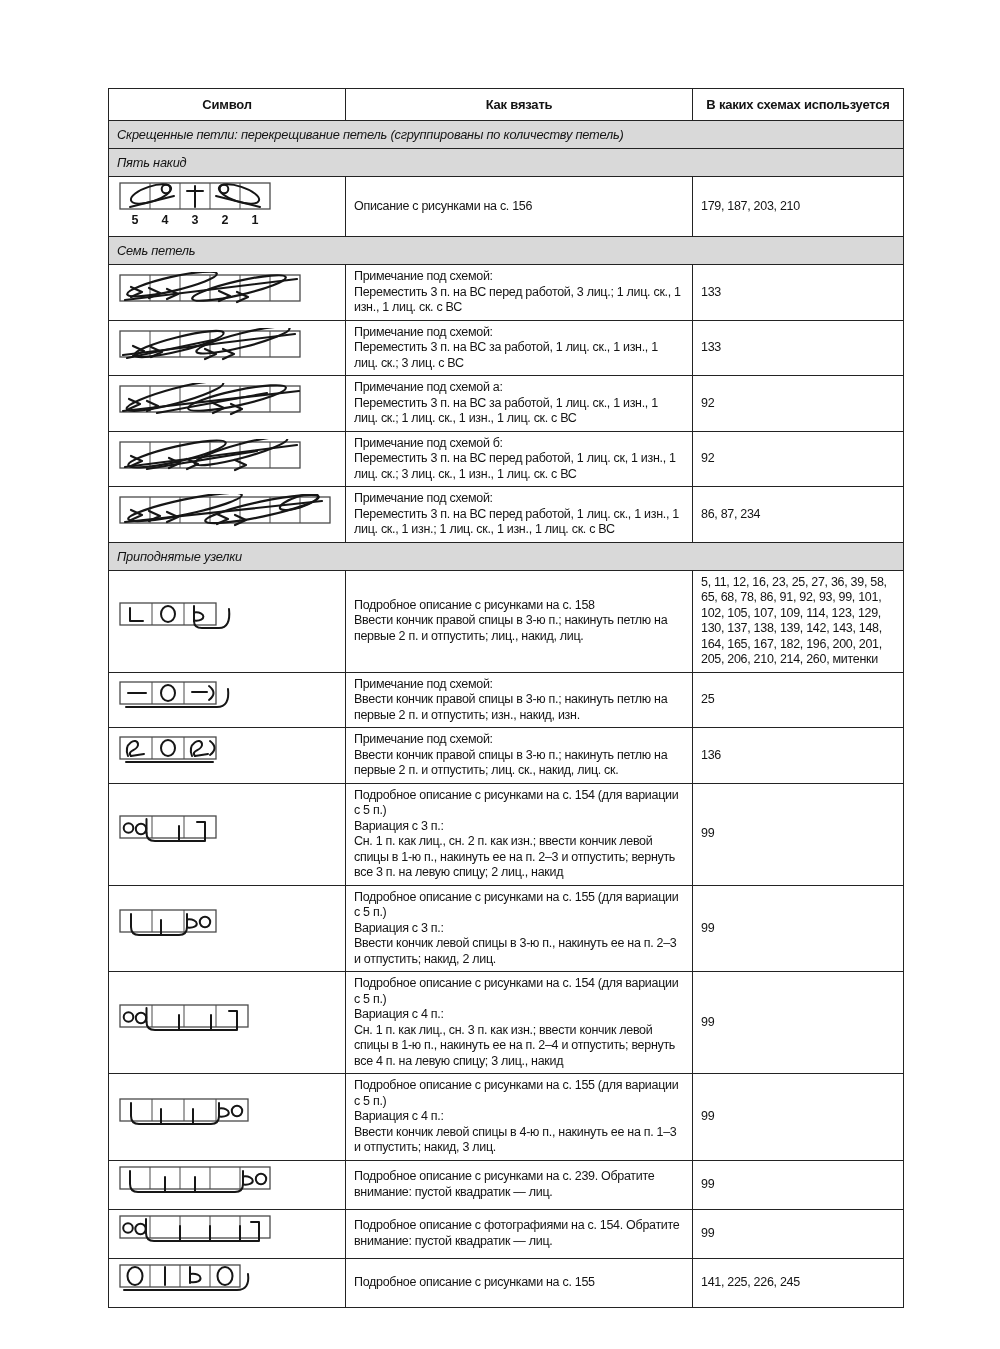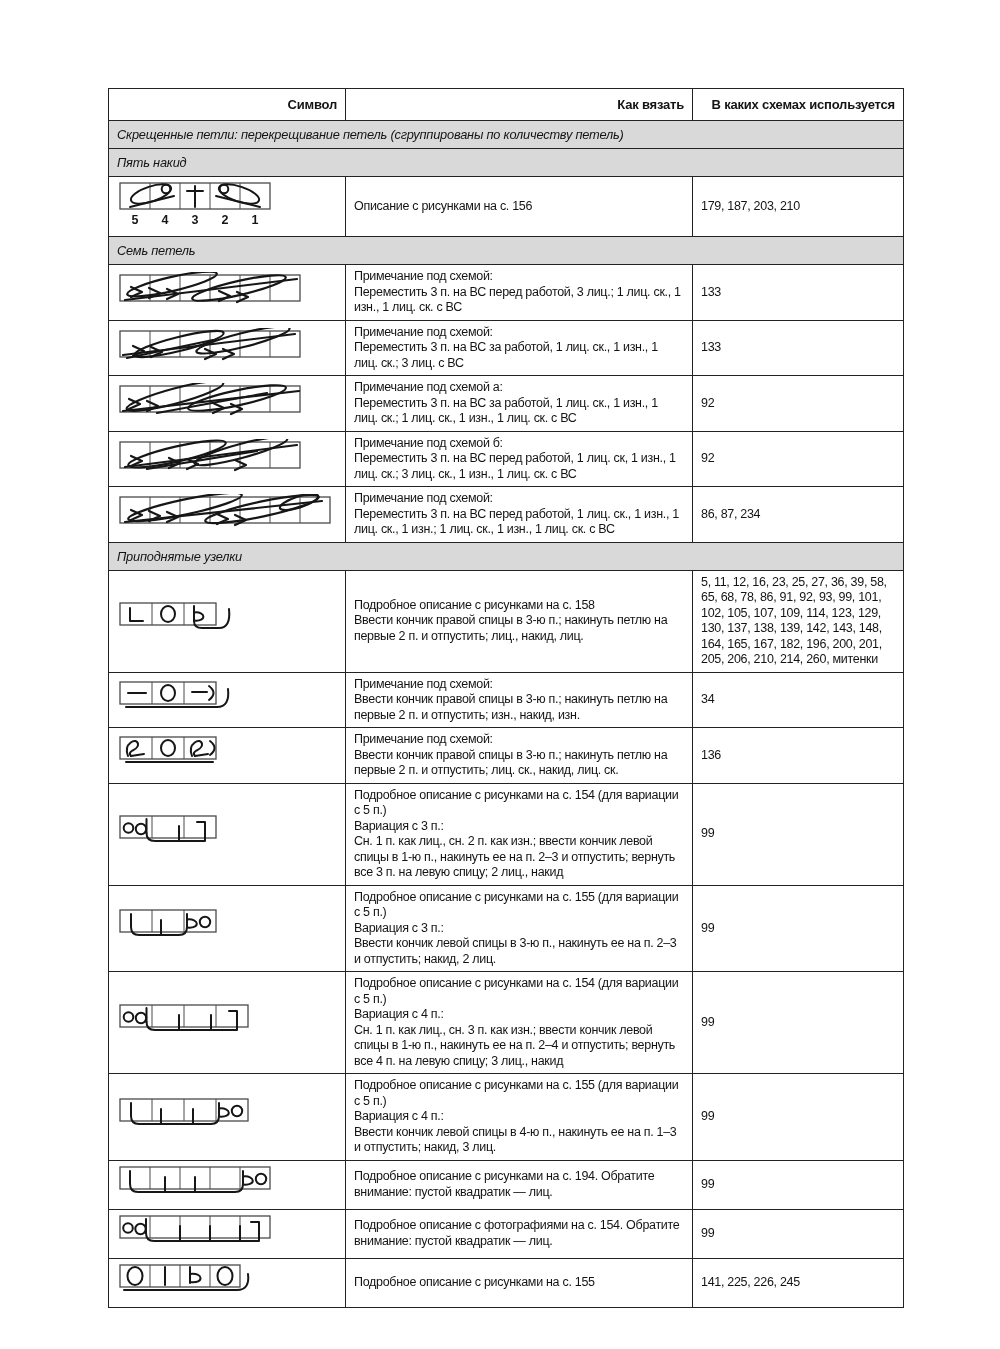--- a/index.html
+++ b/index.html
@@ -17,21 +17,21 @@
     border-collapse:collapse;
     table-layout:fixed;
   }
   table.symtable th,
   table.symtable td{
     border:1.6px solid #232323;
     padding:4px 8px;
     vertical-align:middle;
   }
   table.symtable th{
-    text-align:right;
+    text-align:center;
     font-size:13px;
     font-weight:bold;
     padding:8px 8px;
     background:#ffffff;
     letter-spacing:-0.2px;
   }
   tr.section td{
     background:#d9d9d9;
     font-style:italic;
     font-size:12.8px;
@@ -256,21 +256,21 @@
                 <g fill="none" stroke="#161616" stroke-width="2" stroke-linecap="round" stroke-linejoin="round">
                   <path d="M11,13 H29"></path>
      <ellipse cx="51" cy="13" rx="7" ry="8"></ellipse>
      <path d="M75,12 H90"></path>
                   <path d="M92,6 Q101,13 92,20"></path>
      <path d="M9,27 H100 Q113,27 111,9"></path>
                 </g>
               </svg></span></td>
           <td class="how">Примечание под схемой:
 Ввести кончик правой спицы в 3-ю п.; накинуть петлю на первые 2 п. и отпустить; изн., накид, изн.</td>
-          <td class="pages">34</td>
+          <td class="pages">25</td>
         </tr>
         <tr>
           <td class="sym"><span class="symwrap"><svg width="126" height="36" viewBox="0 0 126 36" xmlns="http://www.w3.org/2000/svg">
                 <rect x="3" y="2" width="96" height="22" fill="none" stroke="#4a4a4a" stroke-width="1.3"></rect>
                 <line x1="35" y1="2" x2="35" y2="24" stroke="#4a4a4a" stroke-width="1"></line>
                 <line x1="67" y1="2" x2="67" y2="24" stroke="#4a4a4a" stroke-width="1"></line>
                 <g fill="none" stroke="#161616" stroke-width="2" stroke-linecap="round" stroke-linejoin="round">
                   <path d="M11,21 C6,8 20,2 21,9 C22,16 9,15 14,21"></path>
                   <path d="M14,21 L27,19"></path>
      <ellipse cx="51" cy="13" rx="7" ry="8"></ellipse>
@@ -366,21 +366,21 @@
                 <line x1="93" y1="2" x2="93" y2="24" stroke="#4a4a4a" stroke-width="1"></line>
                 <line x1="123" y1="2" x2="123" y2="24" stroke="#4a4a4a" stroke-width="1"></line>
                 <g fill="none" stroke="#161616" stroke-width="2" stroke-linecap="round" stroke-linejoin="round">
                   <path d="M13,6 V19 Q13,27 21,27 H118 Q126,27 126,19 V6"></path>
      <path d="M126,11.5 C138,10 140,21 126,19.5"></path>
      <circle cx="144" cy="14" r="5.2"></circle>
      <path d="M48,27 V12"></path>
                   <path d="M78,27 V12"></path>
                 </g>
               </svg></span></td>
-          <td class="how">Подробное описание с рисунками на с. 194. Обратите внимание: пустой квадратик — лиц.</td>
+          <td class="how">Подробное описание с рисунками на с. 239. Обратите внимание: пустой квадратик — лиц.</td>
           <td class="pages">99</td>
         </tr>
         <tr>
           <td class="sym"><span class="symwrap"><svg width="172" height="36" viewBox="0 0 172 36" xmlns="http://www.w3.org/2000/svg">
                 <rect x="3" y="2" width="150" height="22" fill="none" stroke="#4a4a4a" stroke-width="1.3"></rect>
                 <line x1="33" y1="2" x2="33" y2="24" stroke="#4a4a4a" stroke-width="1"></line>
                 <line x1="63" y1="2" x2="63" y2="24" stroke="#4a4a4a" stroke-width="1"></line>
                 <line x1="93" y1="2" x2="93" y2="24" stroke="#4a4a4a" stroke-width="1"></line>
                 <line x1="123" y1="2" x2="123" y2="24" stroke="#4a4a4a" stroke-width="1"></line>
                 <g fill="none" stroke="#161616" stroke-width="2" stroke-linecap="round" stroke-linejoin="round">

